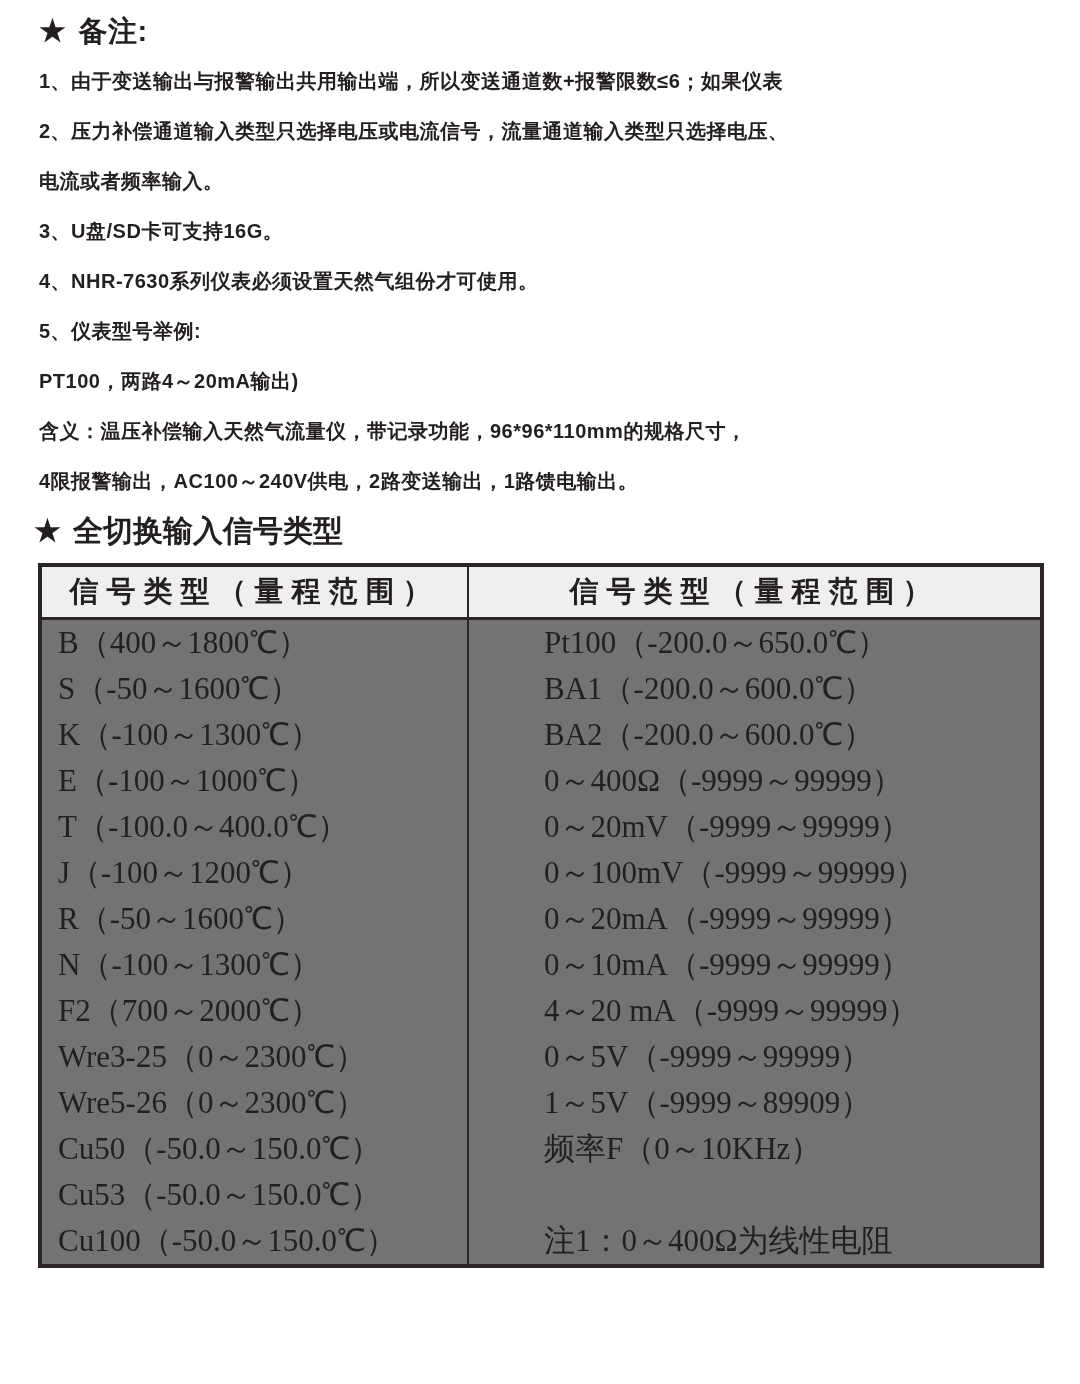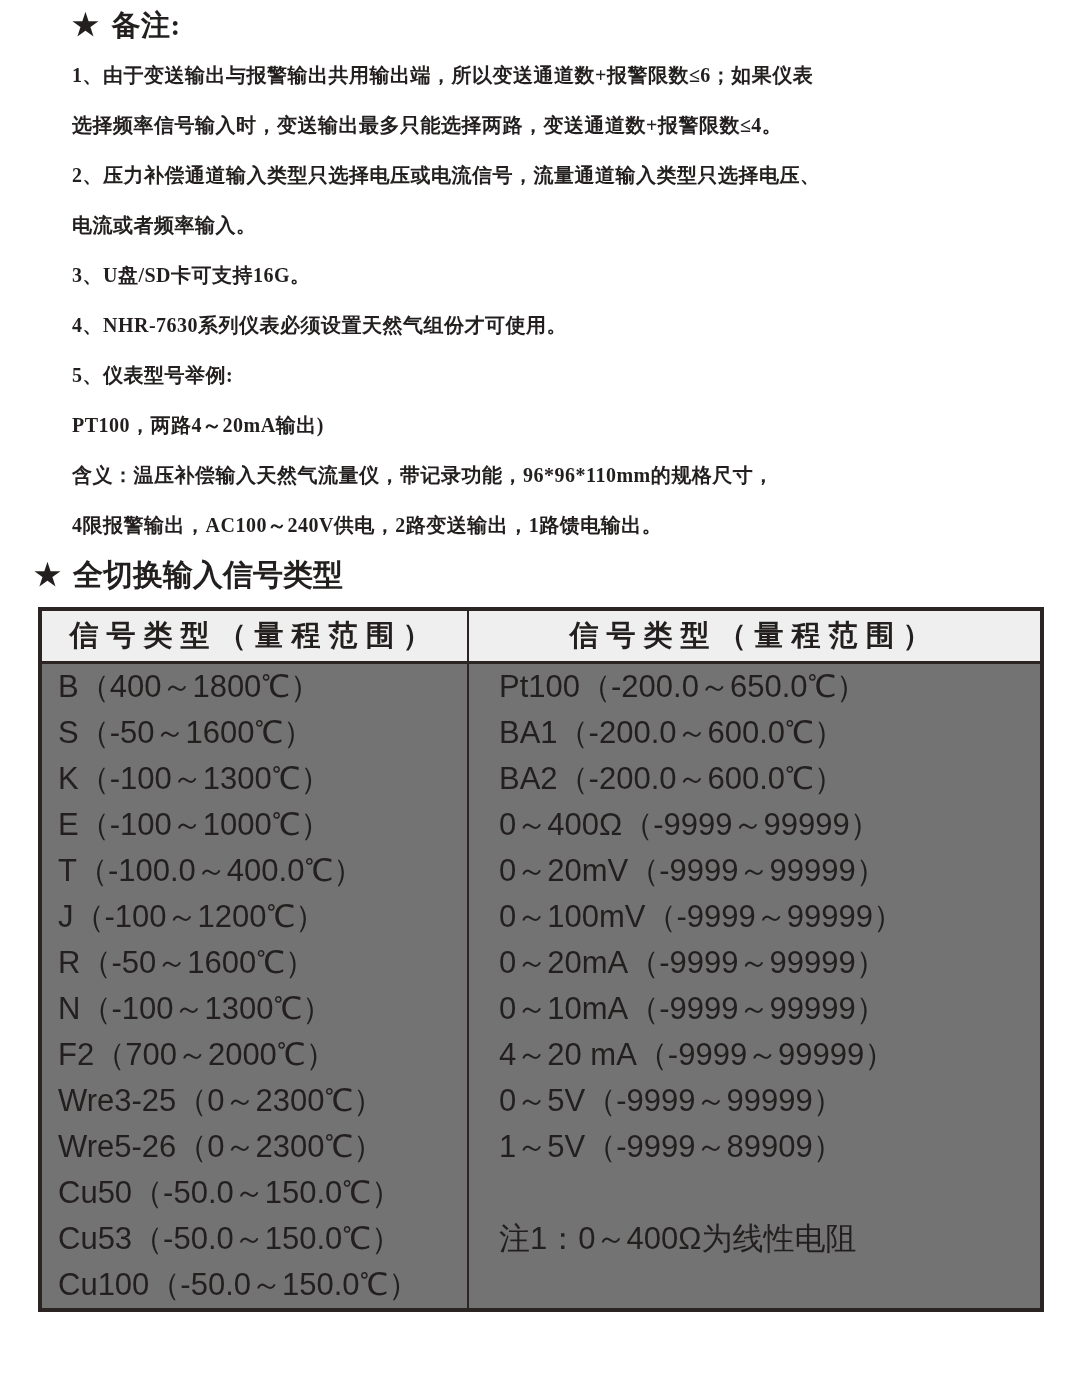--- a/index.html
+++ b/index.html
@@ -7,21 +7,21 @@
     width: 1080px;
     height: 1384px;
     background: #ffffff;
     color: #231f1f;
     font-family: "Liberation Sans", sans-serif;
     overflow: hidden;
   }
   .page { width: 1080px; height: 1384px; position: relative; }
 
   
-  .notes { margin-left: 72px; margin-right: 20px; font-family: Liberation Serif, serif; }
+  .notes { padding-top: 6px; margin-left: 39px; margin-right: 20px; }
   .nline {
     height: 50px;
     line-height: 50px;
     font-size: 20px;
     font-weight: bold;
     white-space: nowrap;
     letter-spacing: 0.5px;
   }
   .notes-title { font-size: 29px; }
   .star { display: inline-block; margin-right: 12px; font-size: 30px; }
@@ -58,47 +58,46 @@
     display: flex;
     align-items: center;
     justify-content: center;
     letter-spacing: 8px;
     white-space: nowrap;
   }
   .hcell-left { width: 425px; border-right: 2px solid #2a2423; }
   .hcell-right { flex: 1; }
   .tbody {
     display: flex;
-    font-family: Liberation Sans, sans-serif;
+    font-family: Liberation Serif, serif;
     font-size: 31px;
   }
   .bcell-left {
     width: 409px;
     padding-left: 16px;
     border-right: 2px solid #2a2423;
   }
-  .bcell-right { flex: 1; padding-left: 30px; }
+  .bcell-right { flex: 1; padding-left: 30px; margin-left: 45px; }
   .tline {
     height: 46px;
     line-height: 46px;
     white-space: nowrap;
     overflow: visible;
   }
 </style>
 </head>
 <body>
 
 <div class="page">
 
   <div class="notes">
     <div class="nline notes-title">
       <span class="star">★</span><span>备注:</span>
     </div>
     <div class="nline">1、由于变送输出与报警输出共用输出端，所以变送通道数+报警限数≤6；如果仪表</div>
-    <div class="nline">选择频率信号输入时，变送输出最多只能选择两路，变送通道数+报警限数≤4。</div>
     <div class="nline">2、压力补偿通道输入类型只选择电压或电流信号，流量通道输入类型只选择电压、</div>
     <div class="nline">电流或者频率输入。</div>
     <div class="nline">3、U盘/SD卡可支持16G。</div>
     <div class="nline">4、NHR-7630系列仪表必须设置天然气组份才可使用。</div>
     <div class="nline">5、仪表型号举例:</div>
     <div class="nline">PT100，两路4～20mA输出)</div>
     <div class="nline">含义：温压补偿输入天然气流量仪，带记录功能，96*96*110mm的规格尺寸，</div>
     <div class="nline">4限报警输出，AC100～240V供电，2路变送输出，1路馈电输出。</div>
   </div>
 
@@ -133,19 +132,20 @@
         <div class="tline">BA1（-200.0～600.0℃）</div>
         <div class="tline">BA2（-200.0～600.0℃）</div>
         <div class="tline">0～400Ω（-9999～99999）</div>
         <div class="tline">0～20mV（-9999～99999）</div>
         <div class="tline">0～100mV（-9999～99999）</div>
         <div class="tline">0～20mA（-9999～99999）</div>
         <div class="tline">0～10mA（-9999～99999）</div>
         <div class="tline">4～20 mA（-9999～99999）</div>
         <div class="tline">0～5V（-9999～99999）</div>
         <div class="tline">1～5V（-9999～89909）</div>
+        <div class="tline">频率F（0～10KHz）</div>
         <div class="tline"></div>
         <div class="tline">注1：0～400Ω为线性电阻</div>
       </div>
     </div>
   </div>
 
 </div>
 
 </body></html>

